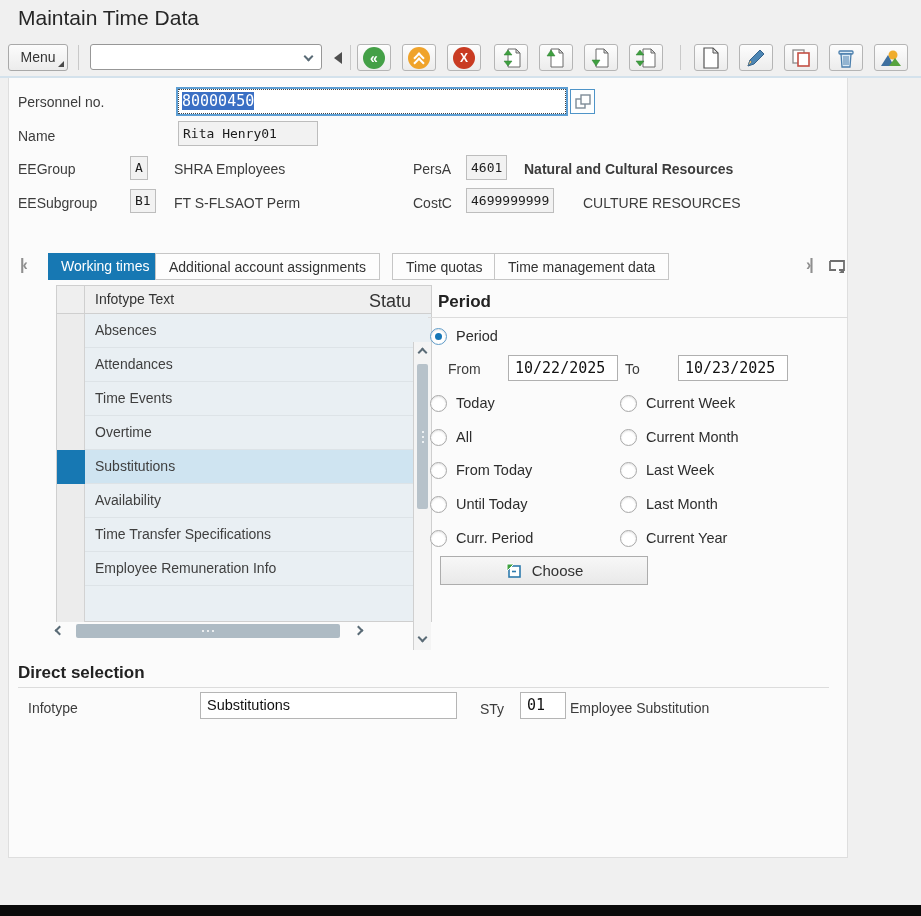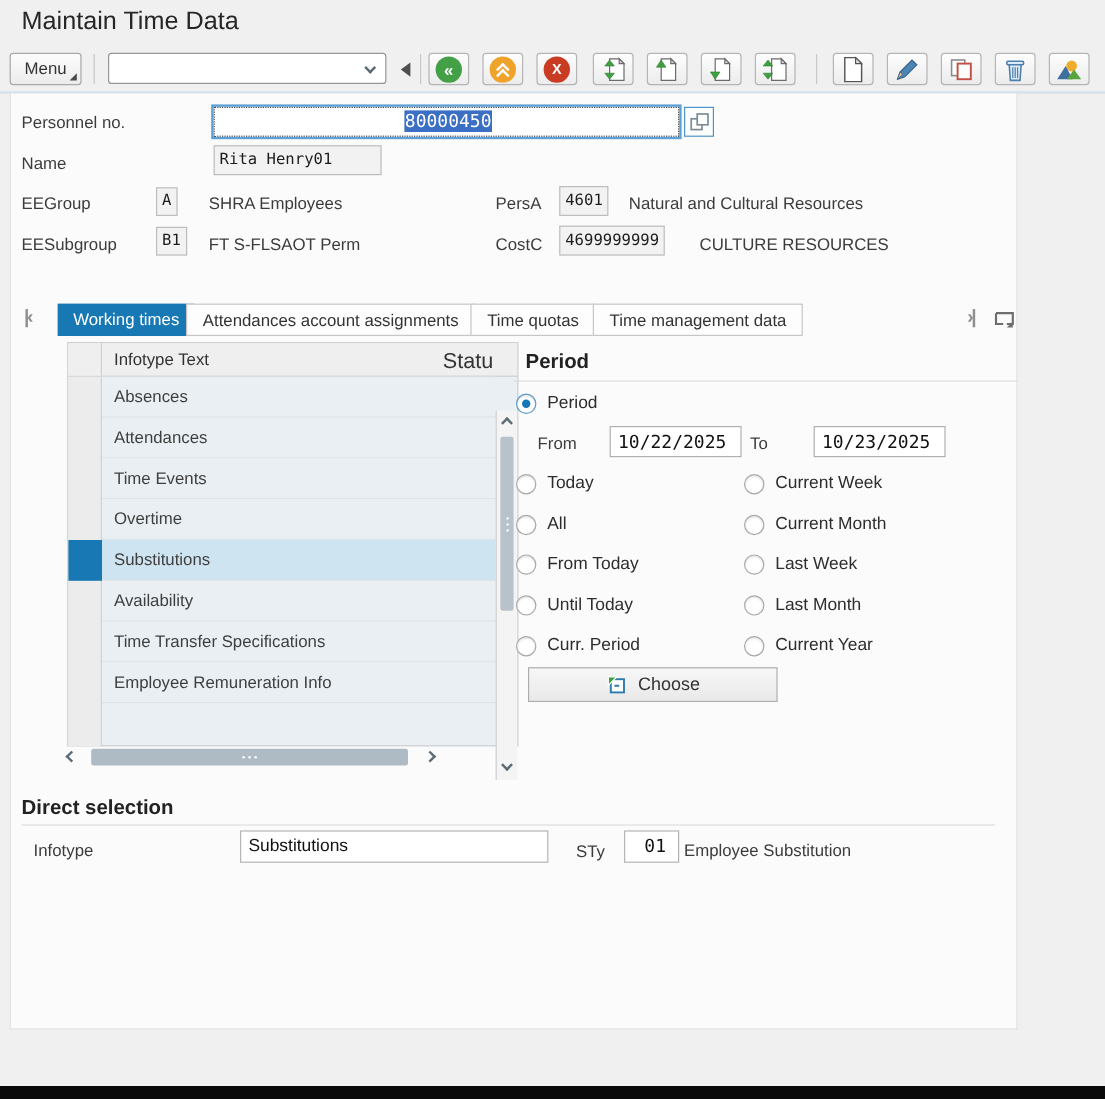--- a/index.html
+++ b/index.html
@@ -30,21 +30,21 @@
   .chev-right { transform:rotate(-45deg); }
   .chev.white { border-color:#fff; width:8px; height:8px; border-width:2px; }
 
   
   .tb-divider { position:absolute; left:0; top:76px; width:921px; height:2px; background:#d4e2ec; }
   .panel { position:absolute; left:8px; top:78px; width:840px; height:780px; background:#fbfbfb;
     border:1px solid #dedede; border-top:none; }
 
   
   .lbl { position:absolute; font-size:14px; color:#3c3c3c; white-space:nowrap; }
-  .mono { font-family:"DejaVu Sans Mono", monospace;text-align:center; }
+  .mono { font-family:"DejaVu Sans Mono", monospace; }
   .pernr-input { position:absolute; left:178px; top:89px; width:388px; height:25px; background:#fff;
     border:1px dotted #444; outline:2px solid #5e9fd4; font-size:15px; line-height:23px; padding-left:3px; }
   .pernr-input .seltext { background:#3a6fc4; color:#fff; }
   .matchcode-btn { position:absolute; left:570px; top:89px; width:25px; height:25px; background:#fdfefe;
     border:1px solid #4e94c8; display:flex; align-items:center; justify-content:center; }
   .ro-box { position:absolute; background:#f2f2f2; border:1px solid #bdbdbd; font-family:"DejaVu Sans Mono", monospace;
     font-size:13px; color:#1c1c1c; line-height:22px; padding:0 4px; white-space:nowrap; }
 
   
   .tabstrip { position:absolute; left:0; top:253px; width:921px; height:27px; }
@@ -212,33 +212,33 @@
   </div>
 
   <div class="lbl" style="left:18px;top:128px;">Name</div>
   <div class="ro-box" style="left:178px;top:121px;width:140px;height:25px;line-height:23px;">Rita Henry01</div>
 
   <div class="lbl" style="left:18px;top:161px;">EEGroup</div>
   <div class="ro-box" style="left:130px;top:156px;height:24px;">A</div>
   <div class="lbl" style="left:174px;top:161px;">SHRA Employees</div>
   <div class="lbl" style="left:413px;top:161px;">PersA</div>
   <div class="ro-box" style="left:466px;top:155px;height:25px;line-height:23px;">4601</div>
-  <div class="lbl" style="left:524px;top:161px;">Natural and Cultural Resources</div>
+  <div class="lbl" style="left:524px;top:161px;font-weight:bold;">Natural and Cultural Resources</div>
 
   <div class="lbl" style="left:18px;top:195px;">EESubgroup</div>
   <div class="ro-box" style="left:130px;top:189px;height:24px;">B1</div>
   <div class="lbl" style="left:174px;top:195px;">FT S-FLSAOT Perm</div>
   <div class="lbl" style="left:413px;top:195px;">CostC</div>
   <div class="ro-box" style="left:466px;top:188px;height:25px;line-height:23px;">4699999999</div>
   <div class="lbl" style="left:583px;top:195px;">CULTURE RESOURCES</div>
 
   <div class="tabstrip">
     <div class="tabscroll" style="left:20px;">|‹</div>
     <div class="tab active" style="left:48px;">Working times</div>
-    <div class="tab plain" style="left:155px;">Attendances account assignments</div>
+    <div class="tab plain" style="left:155px;">Additional account assignments</div>
     <div class="tab plain" style="left:392px;">Time quotas</div>
     <div class="tab plain" style="left:494px;">Time management data</div>
     <div class="tabscroll" style="left:806px;">›|</div>
     <div style="position:absolute;left:828px;top:4px;">
       <svg width="18" height="18" viewBox="0 0 18 18">
         <path d="M2 4 h14 v9 h-5 M2 4 v9 h6" fill="none" stroke="#6e6e6e" stroke-width="1.8"></path>
         <path d="M11 16 L16 16 L16 11 Z" fill="#6e6e6e"></path>
       </svg>
     </div>
   </div>

